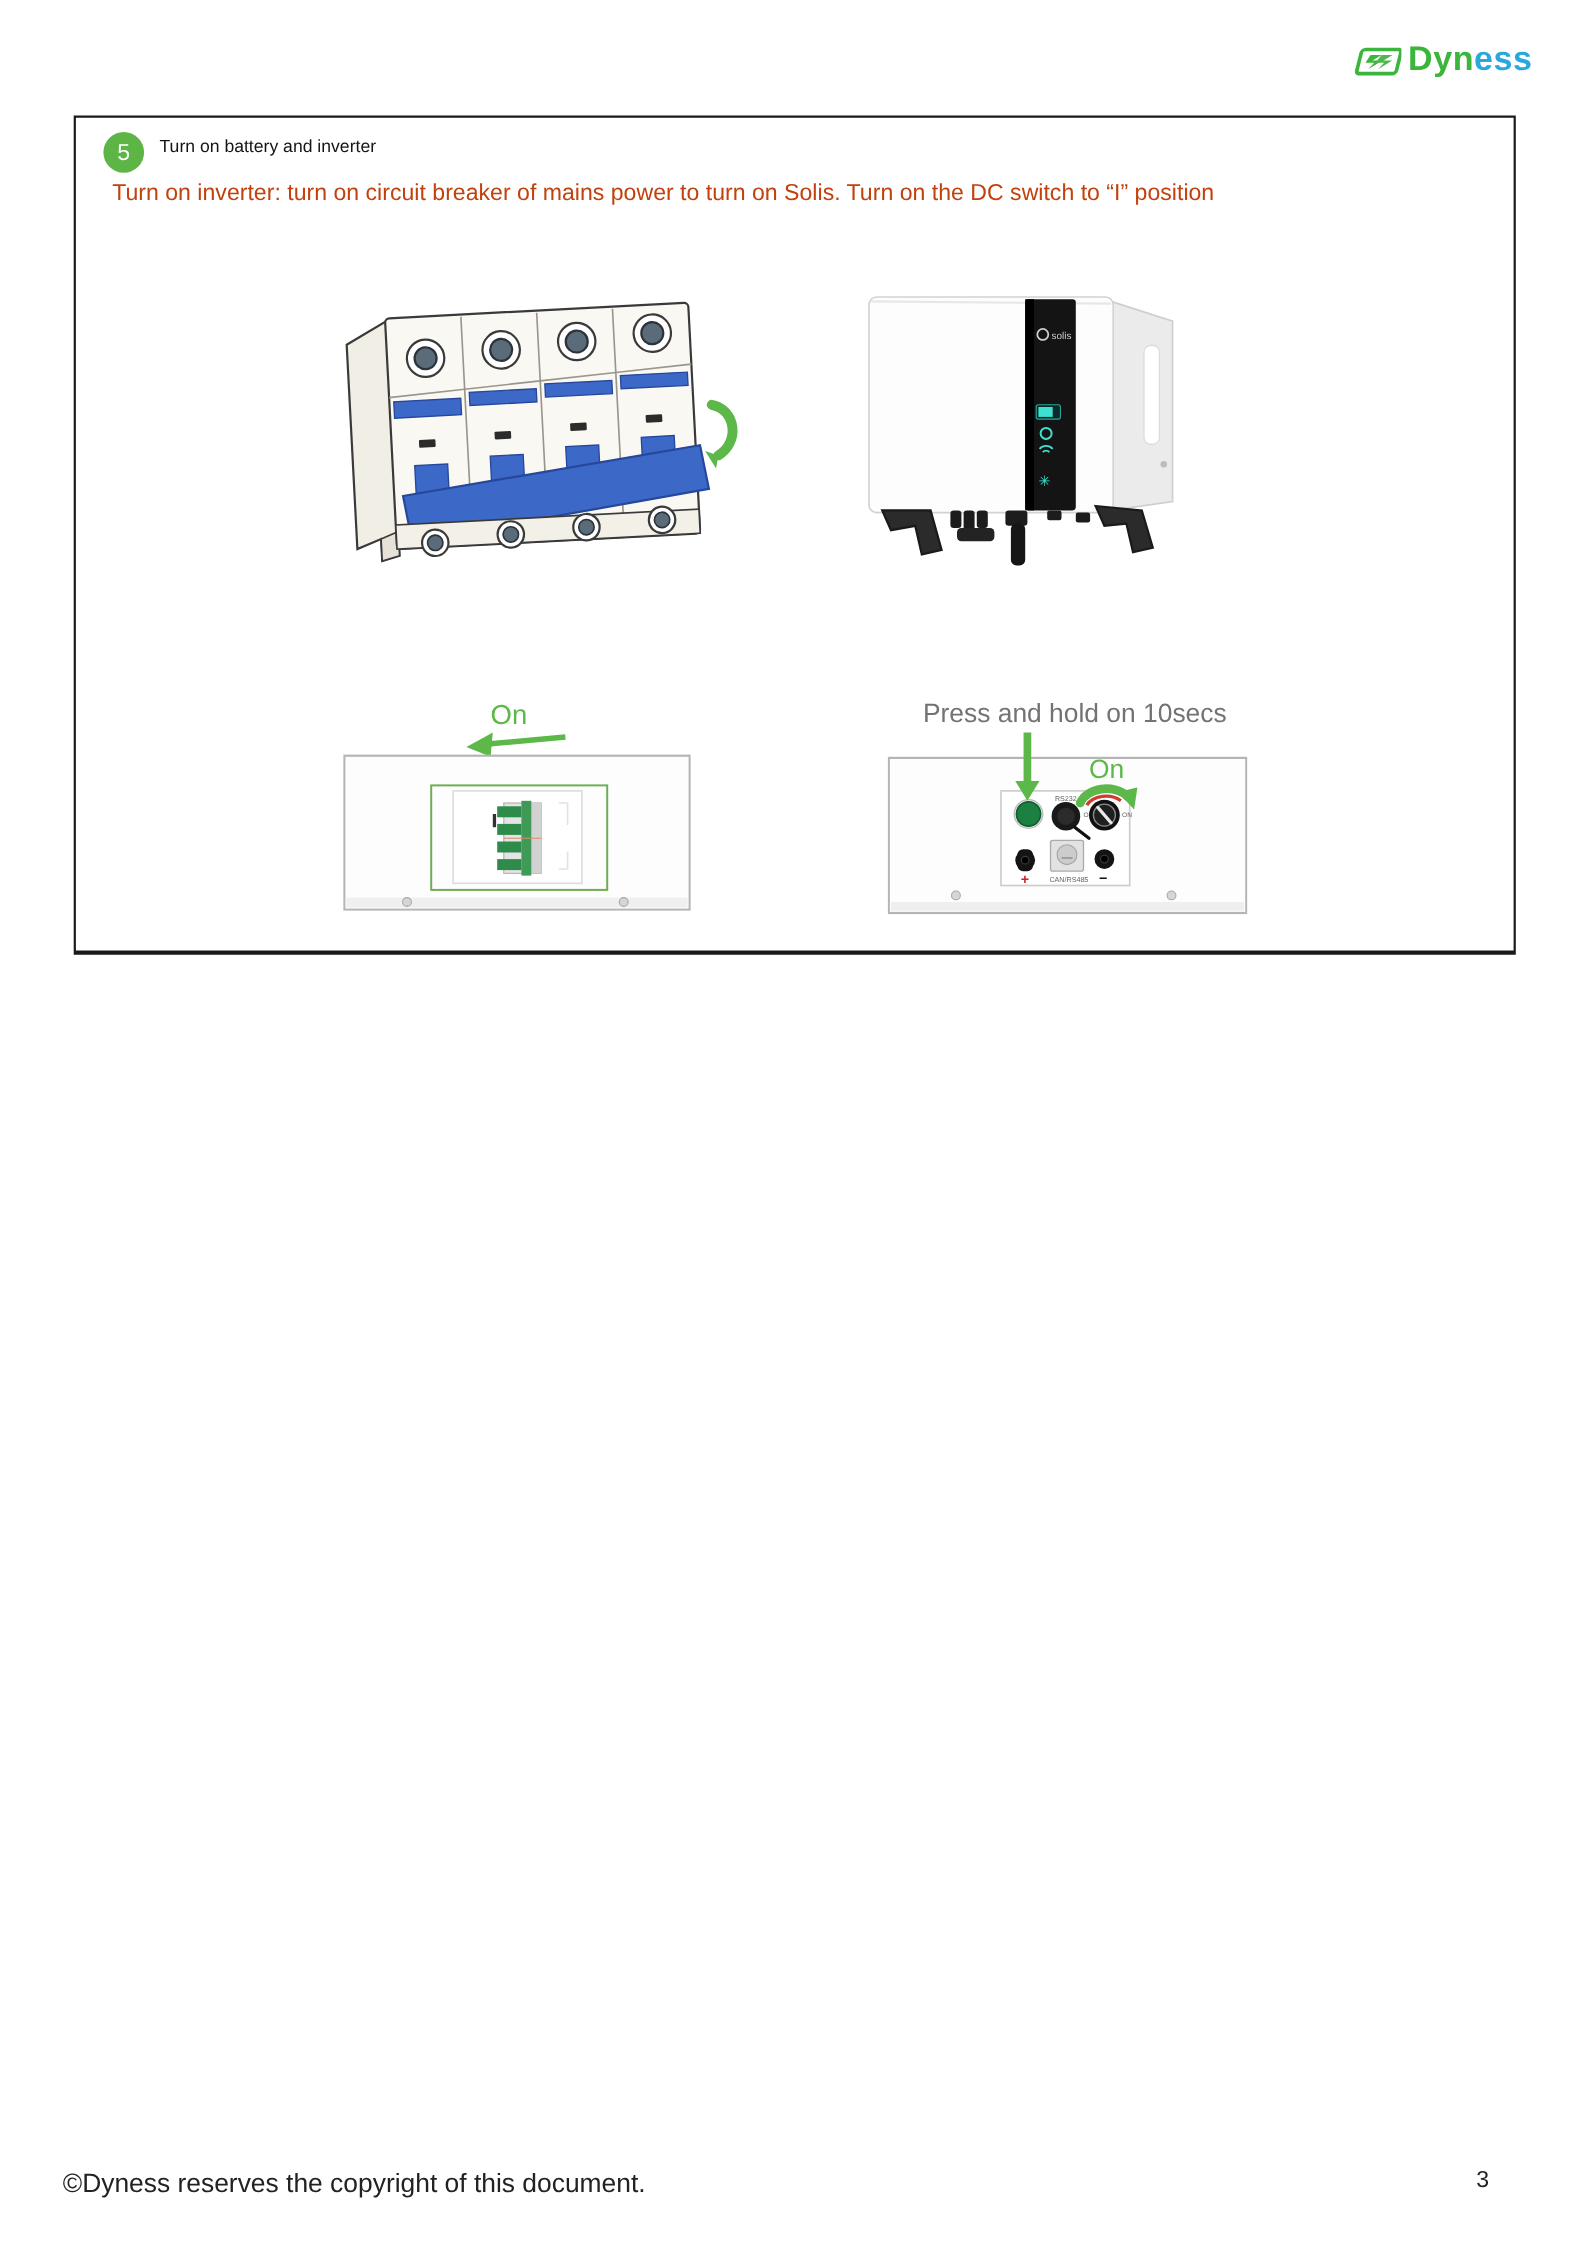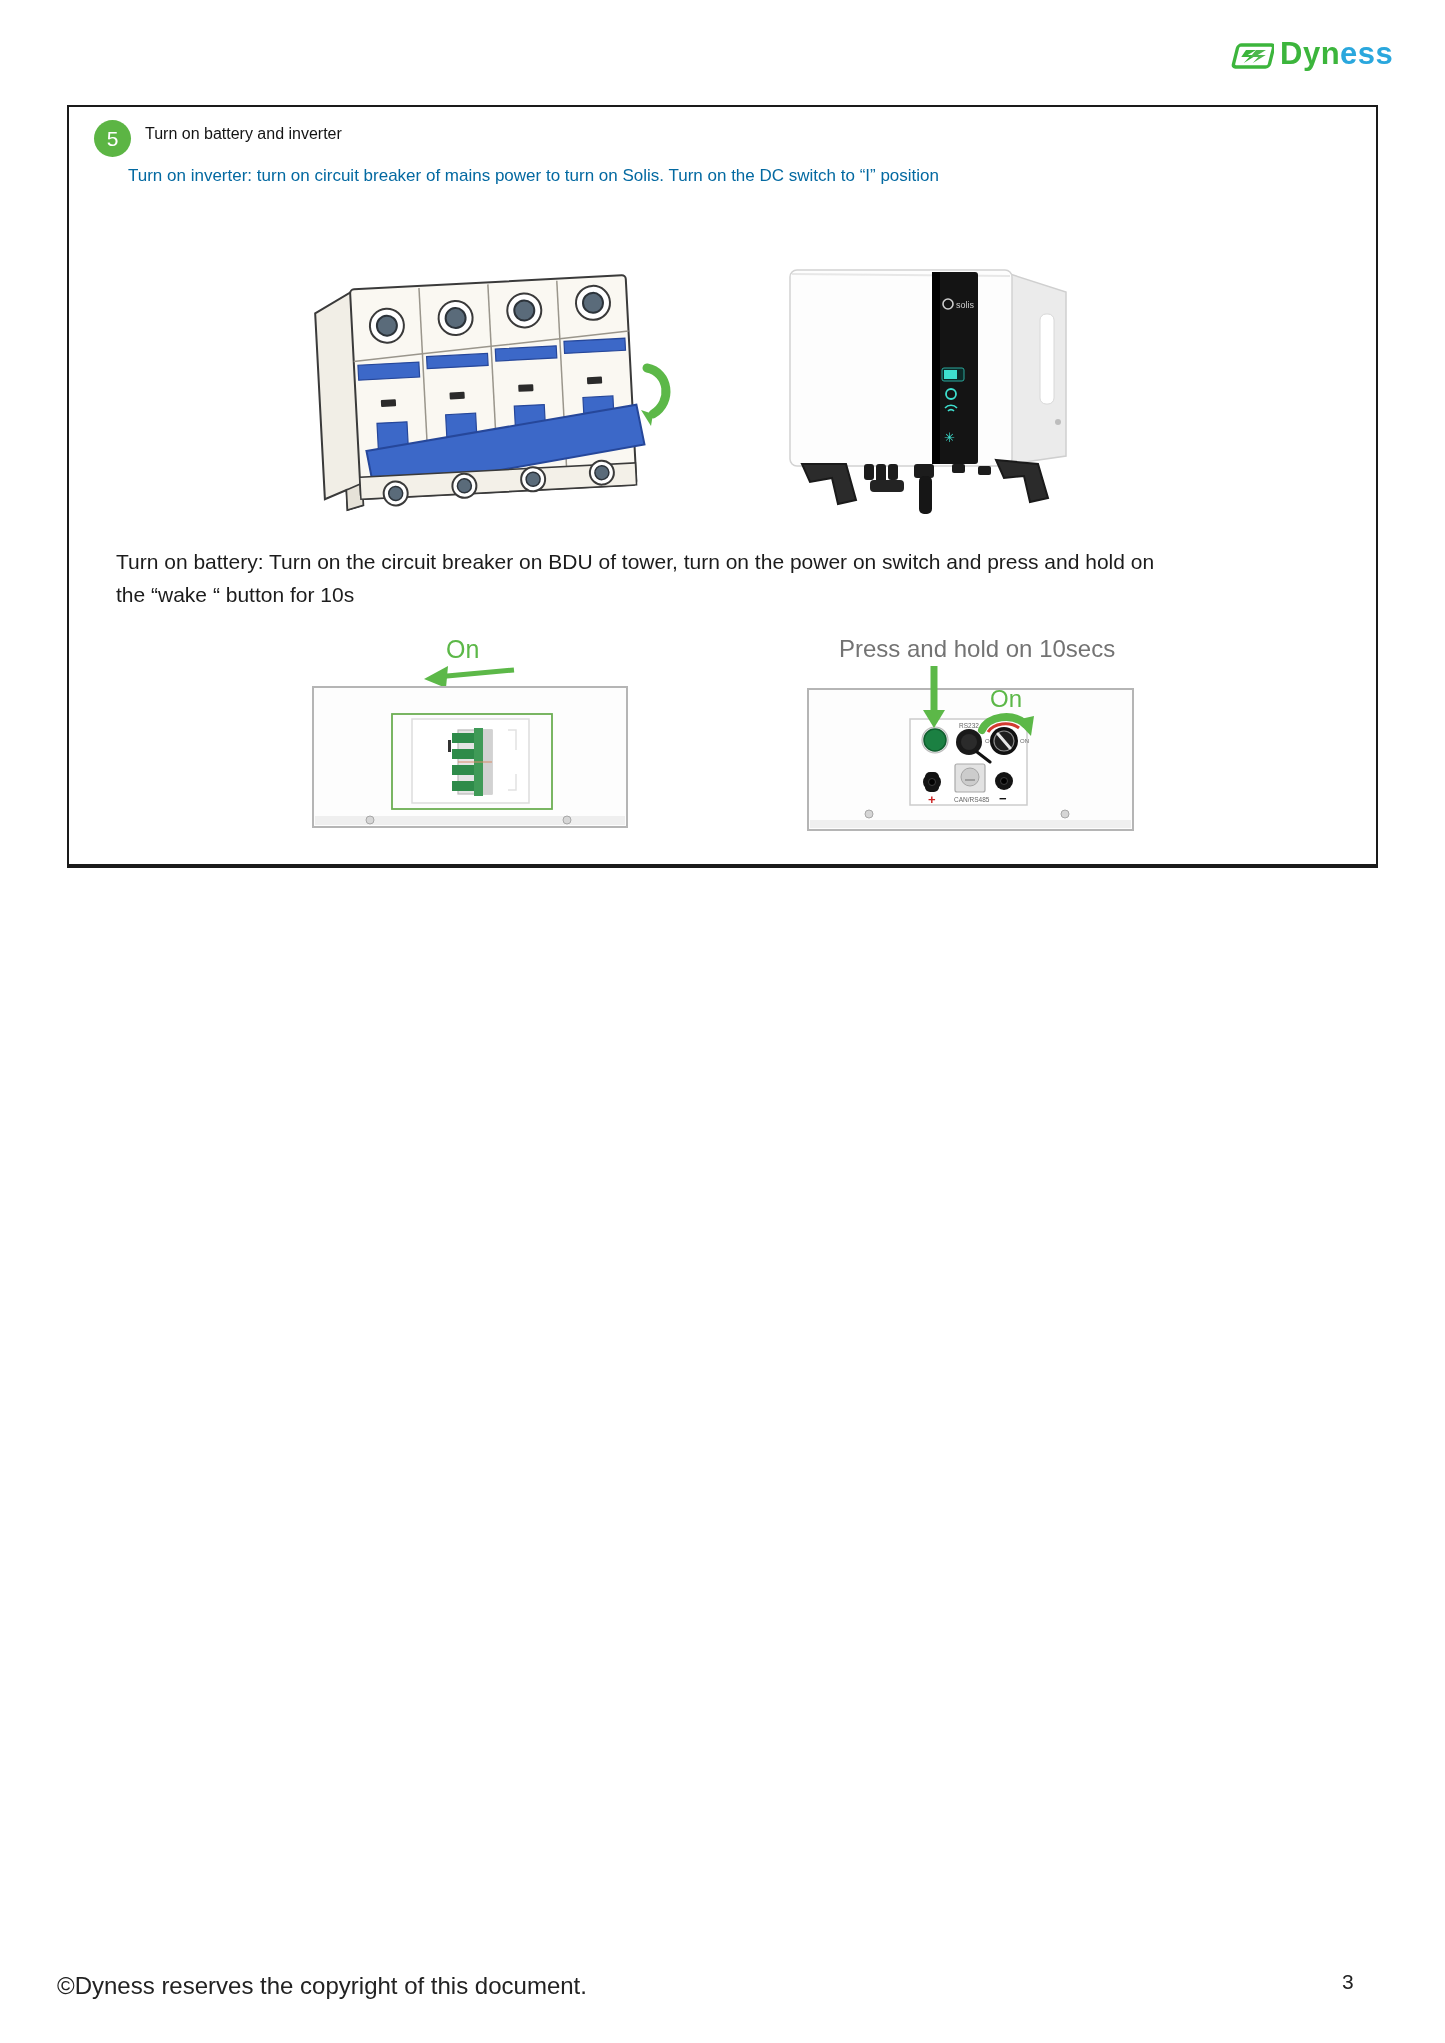--- a/index.html
+++ b/index.html
@@ -19,21 +19,21 @@
   
   .step-box {
     position:absolute; left:67px; top:105px; width:1311px; height:763px;
     border:2px solid #1a1a1a; border-bottom-width:4px; background:#fff;
   }
   .step-badge {
     position:absolute; left:25px; top:13px; width:37px; height:37px; border-radius:50%;
     background:#5cb544; color:#fff; font-size:21px; display:flex; align-items:center; justify-content:center;
   }
   .step-title { position:absolute; left:76px; top:18px; font-size:16px; color:#141414; }
-  .instr-1 { position:absolute; left:59px; top:53px; width:1240px; font-size:17px; line-height:32px; color:#0369a1; }
+  .instr-1 { position:absolute; left:33px; top:53px; width:1240px; font-size:21px; line-height:32px; color:#c2410c; }
   .instr-2 { position:absolute; left:47px; top:438px; width:1250px; font-size:21px; line-height:33px; color:#1c1c1c; }
 
   .fig-breaker  { position:absolute; left:228px; top:145px; }
   .fig-inverter { position:absolute; left:713px; top:145px; }
   .fig-left     { position:absolute; left:243px; top:523px; }
   .fig-right    { position:absolute; left:738px; top:555px; }
   .fig-right-caption { position:absolute; left:770px; top:528px; width:340px; font-size:24px; color:#737373; }
 
   
   .footer-copy { position:absolute; left:57px; top:1972px; font-size:24px; color:#222; }
@@ -152,24 +152,20 @@
         <rect x="94" y="212" width="10" height="20" rx="3" fill="#1c1c1c"></rect>
         <rect x="106" y="212" width="10" height="16" rx="3" fill="#1c1c1c"></rect>
         <rect x="88" y="228" width="34" height="12" rx="4" fill="#232323"></rect>
         <rect x="132" y="212" width="20" height="14" rx="3" fill="#1c1c1c"></rect>
         <rect x="137" y="224" width="13" height="38" rx="5" fill="#161616"></rect>
         <rect x="170" y="212" width="13" height="9" rx="2" fill="#1c1c1c"></rect>
         <rect x="196" y="214" width="13" height="9" rx="2" fill="#1c1c1c"></rect>
       </g>
     </svg>
 
-    <p class="instr-2">
-      <span>Turn on battery: Turn on the circuit breaker on BDU of tower, turn on the power on switch and press and hold on</span><br>
-      <span>the “wake “ button for 10s</span>
-    </p>
 
     <svg class="fig-left" width="316" height="198" viewBox="0 0 316 198">
       <text x="134" y="28" font-size="25" fill="#5cb848">On</text>
       <g>
         <line x1="202" y1="40" x2="124" y2="47" stroke="#5cb848" stroke-width="5"></line>
         <polygon points="112,49 136,36 134,58" fill="#5cb848"></polygon>
       </g>
 
       <rect x="1" y="57" width="314" height="140" fill="#fdfdfd" stroke="#b5b5b5" stroke-width="2"></rect>
       <rect x="3" y="186" width="310" height="9" fill="#efefef"></rect>

